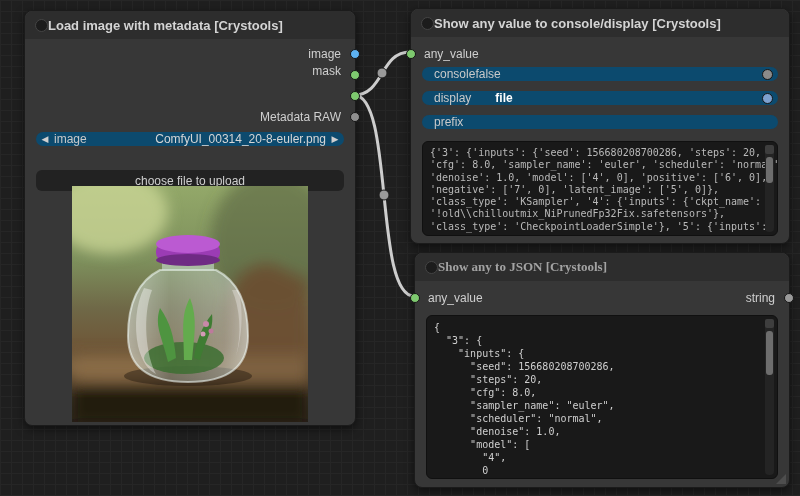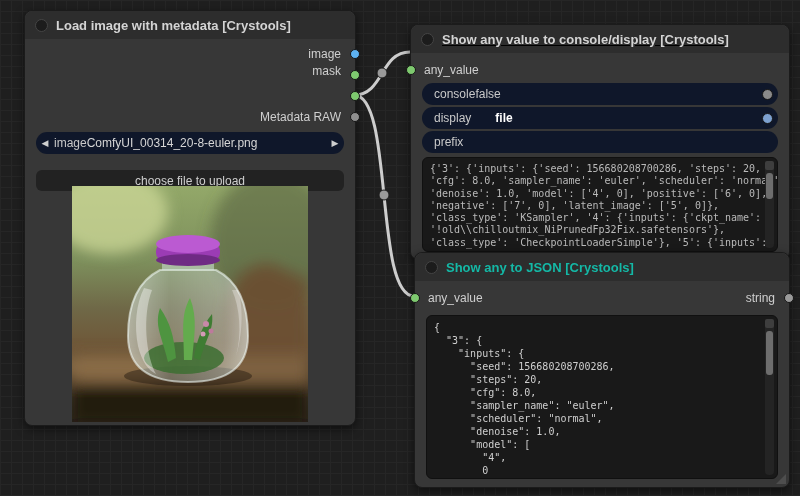--- a/index.html
+++ b/index.html
@@ -12,39 +12,39 @@
     background-size:11px 11px;
     font-family:"Liberation Sans",sans-serif;
   }
   #wires{position:absolute;left:0;top:0;z-index:1;pointer-events:none;}
   .node{
     position:absolute;z-index:2;background:#373737;border-radius:8px;
     box-shadow:0 3px 10px rgba(0,0,0,.55);border:1px solid #1b1b1b;
   }
   .node-title{
     height:28px;background:#2d2d2d;border-radius:8px 8px 0 0;
-    display:flex;align-items:center;gap:8px;padding:0 10px;
+    display:flex;align-items:center;padding:0 10px;
     color:#d4d4d4;font-size:13px;font-weight:bold;white-space:nowrap;overflow:hidden;
   }
   .title-dot{width:11px;height:11px;border-radius:50%;background:#1c1c1c;border:1px solid #454545;flex:0 0 auto;}
   .slot-dot{position:absolute;width:10px;height:10px;border-radius:50%;border:1px solid #161616;box-sizing:border-box;}
   .slot-label{position:absolute;font-size:12px;color:#cfcfcf;line-height:16px;}
   .out-label{text-align:right;}
   .pill{
-    position:absolute;left:11px;right:11px;height:22px;background:#0f172a;
+    position:absolute;left:11px;right:11px;height:14px;background:#0c4a6e;
     border-radius:11px;display:flex;align-items:center;color:#c9c9c9;font-size:12px;
   }
   .pill .lbl{padding-left:12px;}
   .pill .val{flex:1;text-align:left;padding-right:6px;}
   .pin{width:11px;height:11px;border-radius:50%;margin-right:5px;flex:0 0 auto;border:1px solid #161616;box-sizing:border-box;}
   .val-bold{font-weight:bold;color:#ffffff;}
   .combo{justify-content:flex-start;}
   .combo .arrow{width:18px;text-align:center;font-size:9px;color:#cfcfcf;cursor:pointer;}
   .combo .cname{font-size:12px;color:#c9c9c9;}
-  .combo .cval{flex:1;text-align:left;color:#d6d6d6;overflow:hidden;white-space:nowrap;}
+  .combo .cval{flex:1;text-align:right;color:#d6d6d6;overflow:hidden;white-space:nowrap;}
   .btn{
     position:absolute;left:11px;right:11px;height:21px;background:#222222;border-radius:6px;
     color:#cfcfcf;font-size:12px;display:flex;align-items:center;justify-content:center;cursor:pointer;
   }
   .codebox{
     position:absolute;background:#191919;border:1px solid #101010;border-radius:6px;
     font-family:"DejaVu Sans Mono",monospace;color:#b9b9b9;overflow:hidden;
   }
   .codebox pre{margin:0;padding:5px 14px 4px 7px;white-space:pre;}
   .sbar{position:absolute;top:3px;bottom:3px;right:3px;width:9px;background:#242424;border-radius:4px;}
@@ -137,21 +137,21 @@
         <rect x="84" y="58" width="64" height="16" rx="7" fill="#9b3cb4"></rect>
         <ellipse cx="116" cy="58" rx="32" ry="9" fill="#bb5ad2"></ellipse>
         <ellipse cx="116" cy="74" rx="32" ry="6" fill="#6f2a84"></ellipse>
 
         <path d="M72,102 C64,118 62,140 66,160 C70,176 76,184 84,188 C74,170 70,130 80,104 Z" fill="#ffffff" opacity="0.38"></path>
         <path d="M160,104 C168,122 170,148 164,170 C170,152 172,122 166,104 Z" fill="#ffffff" opacity="0.3"></path>
       </svg>
     </div>
   </div>
 
-  <div class="node" style="left:410px;top:24px;width:378px;height:234px;text-decoration:underline;">
+  <div class="node" style="left:410px;top:8px;width:378px;height:234px;">
     <div class="node-title">
       <span class="title-dot"></span>
       <span>Show any value to console/display [Crystools]</span>
     </div>
 
     <span class="slot-dot" style="left: -5px; top: 40px; background: rgb(126, 201, 111);"></span>
     <div class="slot-label" style="left:13px;top:37px;">any_value</div>
 
     <div class="pill" style="top:58px;">
       <span class="lbl">console</span>
@@ -180,21 +180,21 @@
       <div class="sbar">
         <span class="box"></span>
         <span class="thumb" style="top:12px;height:26px;"></span>
       </div>
     </div>
   </div>
 
   <div class="node" style="left:414px;top:252px;width:374px;height:234px;">
     <div class="node-title">
       <span class="title-dot"></span>
-      <span style="color:#14b8a6;">Show any to JSON [Crystools]</span>
+      <span style="color:#a3a3a3;font-family:Liberation Serif, serif;">Show any to JSON [Crystools]</span>
     </div>
 
     <span class="slot-dot" style="left: -5px; top: 40px; background: rgb(126, 201, 111);"></span>
     <div class="slot-label" style="left:13px;top:37px;">any_value</div>
 
     <div class="slot-label out-label" style="right:14px;top:37px;width:100px;">string</div>
     <span class="slot-dot" style="right: -5px; top: 40px; background: rgb(154, 154, 154);"></span>
 
     <div class="codebox" style="left:11px;right:11px;top:62px;height:162px;">
       <pre style="font-size:10px;line-height:13px;color:#cfcfcf;">{

